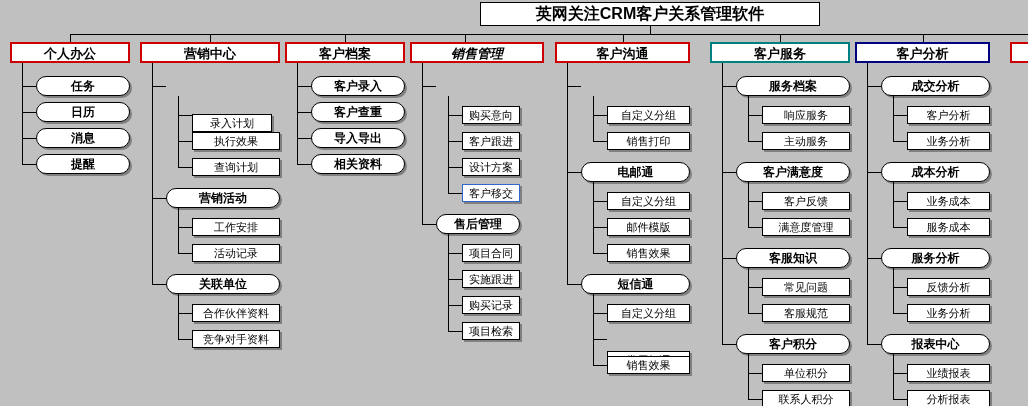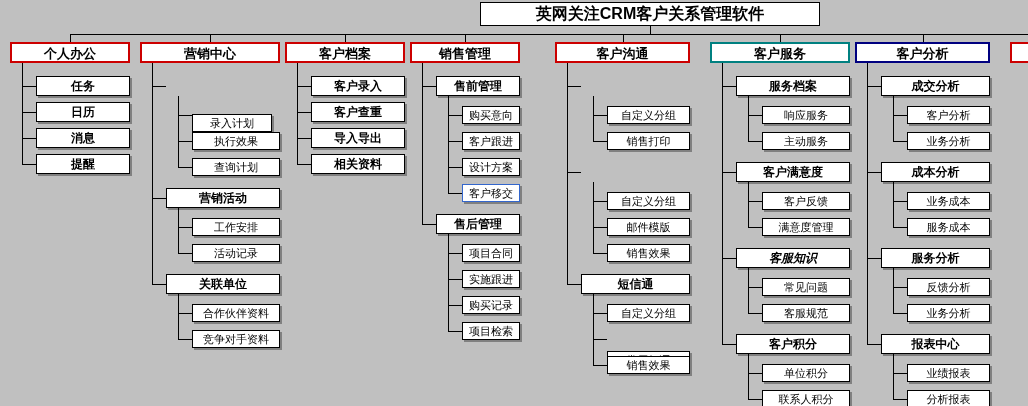--- a/index.html
+++ b/index.html
@@ -40,21 +40,21 @@
   }
   .lvl1.teal { border-color: #008080; text-align: center; }
   .lvl1.navy { border-color: #000080; }
   .lvl2 {
     font-size: 12px;
     font-weight: bold;
     line-height: 18px;
     height: 20px;
     border: 1px solid #000000;
   }
-  .lvl2.shadow { box-shadow: 2px 2px 0 #808080; }
+  .lvl2.shadow { box-shadow: 2px 2px 0 #808080; border-radius: 10px; }
   .lvl3 {
     font-size: 11px;
     line-height: 16px;
     height: 18px;
     border: 1px solid #000000;
   }
   .lvl3.shadow { box-shadow: 2px 2px 0 #808080; }
   .lvl3.sel { border: 1px solid #3366cc; }
   .connector {
     position: absolute;
@@ -109,23 +109,22 @@
     <div class="connector" style="left: 297px; top: 86px; width: 14px; height: 1px;"></div>
     <div class="node lvl2 shadow" style="left: 311px; top: 76px; width: 94px;">客户录入</div>
     <div class="connector" style="left: 297px; top: 112px; width: 14px; height: 1px;"></div>
     <div class="node lvl2 shadow" style="left: 311px; top: 102px; width: 94px;">客户查重</div>
     <div class="connector" style="left: 297px; top: 138px; width: 14px; height: 1px;"></div>
     <div class="node lvl2 shadow" style="left: 311px; top: 128px; width: 94px;">导入导出</div>
     <div class="connector" style="left: 297px; top: 164px; width: 14px; height: 1px;"></div>
     <div class="node lvl2 shadow" style="left: 311px; top: 154px; width: 94px;">相关资料</div>
     <div class="connector" style="left: 297px; top: 63px; width: 1px; height: 101px;"></div>
     <div class="connector" style="left: 465px; top: 34px; width: 1px; height: 8px;"></div>
-    <div class="node lvl1" style="left: 410px; top: 42px; width: 110px; border-color: rgb(204, 0, 0);">销售管理</div>
+    <div class="node lvl1" style="left: 410px; top: 42px; width: 134px; border-color: rgb(204, 0, 0); font-style: italic;">销售管理</div>
     <div class="connector" style="left: 422px; top: 86px; width: 14px; height: 1px;"></div>
-    <div class="node lvl2 shadow" style="left: 436px; top: 76px; width: 84px;">售前管理</div>
     <div class="connector" style="left: 448px; top: 115px; width: 14px; height: 1px;"></div>
     <div class="node lvl3 shadow" style="left: 462px; top: 106px; width: 58px;">购买意向</div>
     <div class="connector" style="left: 448px; top: 141px; width: 14px; height: 1px;"></div>
     <div class="node lvl3 shadow" style="left: 462px; top: 132px; width: 58px;">客户跟进</div>
     <div class="connector" style="left: 448px; top: 167px; width: 14px; height: 1px;"></div>
     <div class="node lvl3 shadow" style="left: 462px; top: 158px; width: 58px;">设计方案</div>
     <div class="connector" style="left: 448px; top: 193px; width: 14px; height: 1px;"></div>
     <div class="node lvl3 shadow sel" style="left: 462px; top: 184px; width: 58px;">客户移交</div>
     <div class="connector" style="left: 448px; top: 96px; width: 1px; height: 97px;"></div>
     <div class="connector" style="left: 422px; top: 224px; width: 14px; height: 1px;"></div>
@@ -142,20 +141,21 @@
     <div class="connector" style="left: 422px; top: 63px; width: 1px; height: 161px;"></div>
     <div class="connector" style="left: 622.5px; top: 34px; width: 1px; height: 8px;"></div>
     <div class="node lvl1" style="left: 555px; top: 42px; width: 135px; border-color: rgb(204, 0, 0);">客户沟通</div>
     <div class="connector" style="left: 567px; top: 86px; width: 14px; height: 1px;"></div>
     <div class="connector" style="left: 593px; top: 115px; width: 14px; height: 1px;"></div>
     <div class="node lvl3 shadow" style="left: 607px; top: 106px; width: 83px;">自定义分组</div>
     <div class="connector" style="left: 593px; top: 141px; width: 14px; height: 1px;"></div>
     <div class="node lvl3 shadow" style="left: 607px; top: 132px; width: 83px;">销售打印</div>
     <div class="connector" style="left: 593px; top: 96px; width: 1px; height: 45px;"></div>
     <div class="connector" style="left: 567px; top: 172px; width: 14px; height: 1px;"></div>
+    <div class="node lvl2 shadow" style="left: 581px; top: 162px; width: 109px;">电邮通</div>
     <div class="connector" style="left: 593px; top: 201px; width: 14px; height: 1px;"></div>
     <div class="node lvl3 shadow" style="left: 607px; top: 192px; width: 83px;">自定义分组</div>
     <div class="connector" style="left: 593px; top: 227px; width: 14px; height: 1px;"></div>
     <div class="node lvl3 shadow" style="left: 607px; top: 218px; width: 83px;">邮件模版</div>
     <div class="connector" style="left: 593px; top: 253px; width: 14px; height: 1px;"></div>
     <div class="node lvl3 shadow" style="left: 607px; top: 244px; width: 83px;">销售效果</div>
     <div class="connector" style="left: 593px; top: 182px; width: 1px; height: 71px;"></div>
     <div class="connector" style="left: 567px; top: 284px; width: 14px; height: 1px;"></div>
     <div class="node lvl2 shadow" style="left: 581px; top: 274px; width: 109px;">短信通</div>
     <div class="connector" style="left: 593px; top: 313px; width: 14px; height: 1px;"></div>
@@ -176,21 +176,21 @@
     <div class="node lvl3 shadow" style="left: 762px; top: 132px; width: 88px;">主动服务</div>
     <div class="connector" style="left: 748px; top: 96px; width: 1px; height: 45px;"></div>
     <div class="connector" style="left: 722px; top: 172px; width: 14px; height: 1px;"></div>
     <div class="node lvl2 shadow" style="left: 736px; top: 162px; width: 114px;">客户满意度</div>
     <div class="connector" style="left: 748px; top: 201px; width: 14px; height: 1px;"></div>
     <div class="node lvl3 shadow" style="left: 762px; top: 192px; width: 88px;">客户反馈</div>
     <div class="connector" style="left: 748px; top: 227px; width: 14px; height: 1px;"></div>
     <div class="node lvl3 shadow" style="left: 762px; top: 218px; width: 88px;">满意度管理</div>
     <div class="connector" style="left: 748px; top: 182px; width: 1px; height: 45px;"></div>
     <div class="connector" style="left: 722px; top: 258px; width: 14px; height: 1px;"></div>
-    <div class="node lvl2 shadow" style="left: 736px; top: 248px; width: 114px; font-style: italic;">客服知识</div>
+    <div class="node lvl2 shadow" style="left: 736px; top: 248px; width: 114px;">客服知识</div>
     <div class="connector" style="left: 748px; top: 287px; width: 14px; height: 1px;"></div>
     <div class="node lvl3 shadow" style="left: 762px; top: 278px; width: 88px;">常见问题</div>
     <div class="connector" style="left: 748px; top: 313px; width: 14px; height: 1px;"></div>
     <div class="node lvl3 shadow" style="left: 762px; top: 304px; width: 88px;">客服规范</div>
     <div class="connector" style="left: 748px; top: 268px; width: 1px; height: 45px;"></div>
     <div class="connector" style="left: 722px; top: 344px; width: 14px; height: 1px;"></div>
     <div class="node lvl2 shadow" style="left: 736px; top: 334px; width: 114px;">客户积分</div>
     <div class="connector" style="left: 748px; top: 373px; width: 14px; height: 1px;"></div>
     <div class="node lvl3 shadow" style="left: 762px; top: 364px; width: 88px;">单位积分</div>
     <div class="connector" style="left: 748px; top: 399px; width: 14px; height: 1px;"></div>

